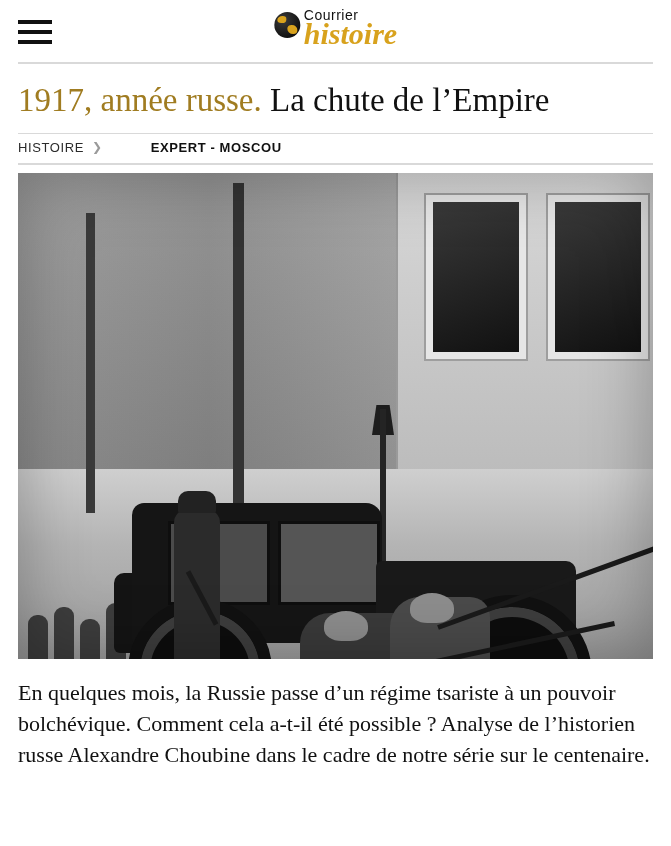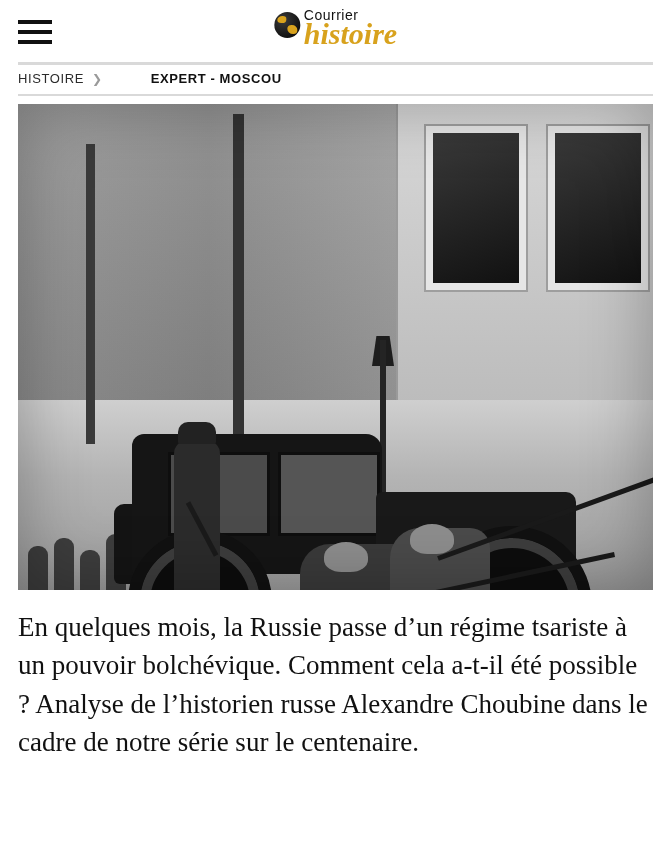--- a/index.html
+++ b/index.html
@@ -351,21 +351,21 @@
     position: absolute;
     inset: 0;
     box-shadow: inset 0 0 70px rgba(0,0,0,0.30);
     pointer-events: none;
   }
 
   
   .chapo {
     padding: 18px 18px 0 18px;
     font-family: "Liberation Serif", serif;
-    font-size: 27px;
+    font-size: 22px;
     line-height: 1.42;
     color: #111;
   }
 </style>
 </head>
 <body>
 
 <div class="page">
 
   <div class="header">
@@ -378,20 +378,26 @@
       <div class="logo-globe"></div>
       <div class="logo-text">
         <div class="logo-courrier">Courrier</div>
         <div class="logo-histoire">histoire</div>
       </div>
     </div>
   </div>
 
   <div class="rule"></div>
 
+  <div class="title-wrap">
+    <h1 class="title">
+      <span class="kicker">1917, année russe.</span>
+      <span>La chute de l’Empire</span>
+    </h1>
+  </div>
 
   <div class="rule-thin"></div>
 
   <div class="crumbs">
     <span class="c1">HISTOIRE</span>
     <span class="sep">❯</span>
     <span class="c2">EXPERT - MOSCOU</span>
   </div>
 
   <div class="rule-thin"></div>

